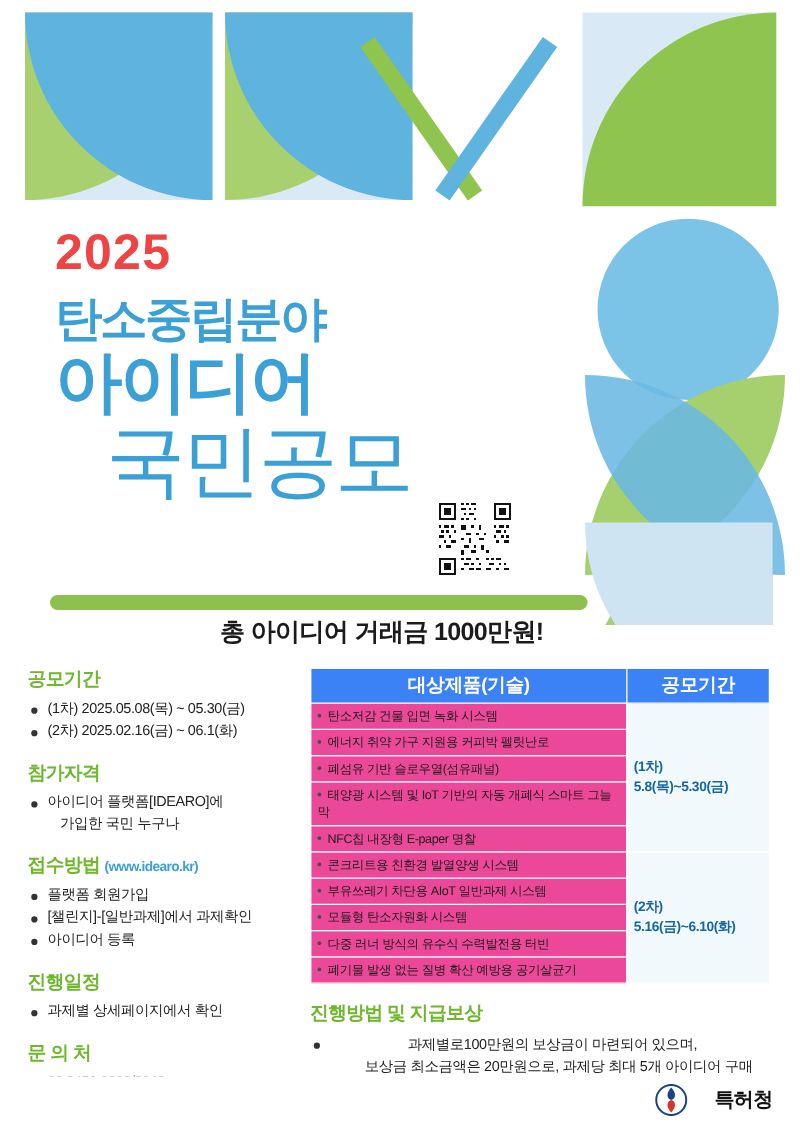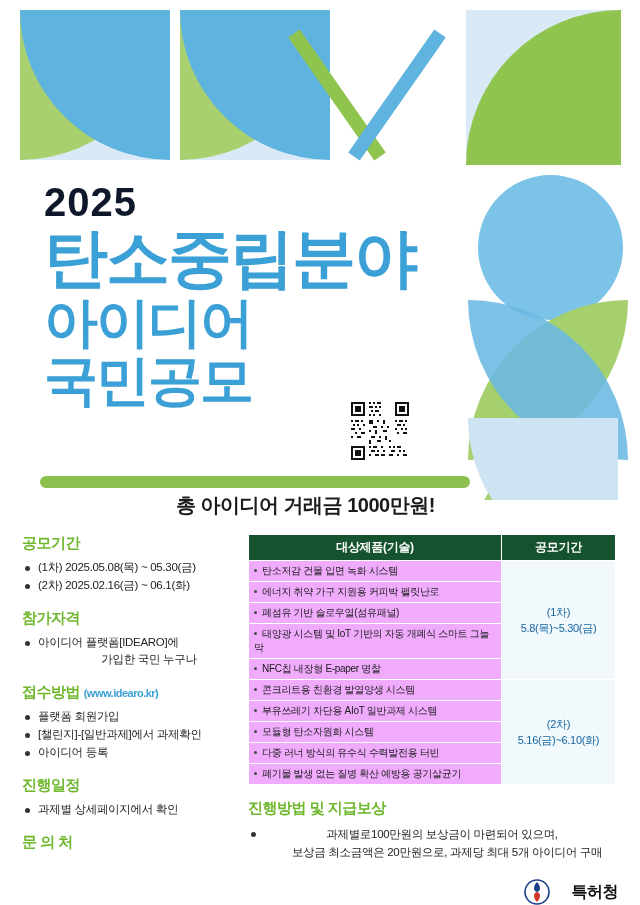--- a/index.html
+++ b/index.html
@@ -12,24 +12,24 @@
   }
   .poster{position:absolute;inset:0;background:#fff;overflow:hidden;}
 
   
   .deco{position:absolute;left:0;top:0;width:640px;height:500px;overflow:hidden;}
   .sq{position:absolute;}
   .circ{position:absolute;border-radius:50%;}
 
   
   .headline{position:absolute;left:44px;top:182px;z-index:5;}
-  .h-year{font-size:40px;font-weight:bold;color:#0f172a;letter-spacing:1px;line-height:1;}
-  .h-l1{font-size:64px;font-weight:bold;color:#3aa0d6;line-height:1.08;margin-top:2px;letter-spacing:-2px;}
+  .h-year{font-size:40px;font-weight:bold;color:#ef4444;letter-spacing:1px;line-height:1;}
+  .h-l1{font-size:38px;font-weight:bold;color:#3aa0d6;line-height:1.08;margin-top:14px;letter-spacing:-2px;}
   .h-l2{font-size:54px;font-weight:bold;color:#3aa0d6;line-height:1.08;letter-spacing:-2px;}
-  .h-l3{font-size:54px;font-weight:bold;color:#3aa0d6;line-height:1.08;letter-spacing:-2px;}
+  .h-l3{font-size:63px;font-weight:normal;color:#3aa0d6;line-height:1.08;letter-spacing:-2px;margin-left:41px;}
 
   
   .qr{position:absolute;left:348px;top:399px;width:64px;height:64px;background:#fff;padding:3px;z-index:6;}
   .qr svg{display:block;}
 
   
   .pill{position:absolute;left:40px;top:476px;width:430px;height:12px;border-radius:6px;background:#8cc04f;z-index:5;}
 
   
   .prize{position:absolute;left:176px;top:492px;font-size:20px;font-weight:bold;color:#1b1b1b;letter-spacing:-0.5px;z-index:6;}
@@ -40,43 +40,43 @@
   .sec-title .sub{color:#3aa0d6;font-size:11px;font-weight:bold;text-align:center;}
   .bullets{margin:0 0 14px 0;padding:0;list-style:none;}
   .bullets li{position:relative;padding-left:16px;font-size:11.5px;color:#222;line-height:1.55;letter-spacing:-0.3px;}
   .bullets li:before{content:"";position:absolute;left:3px;top:7px;width:5px;height:5px;border-radius:50%;background:#333;}
   .bullets li.cont:before{display:none;}
 
   
   .rightcol{position:absolute;left:248px;top:534px;width:372px;z-index:6;}
   table.tasks{border-collapse:collapse;width:368px;font-size:10px;color:#1a1a1a;}
   table.tasks th{
-    background:#14532d;color:#fff;font-weight:bold;font-size:12px;
+    background:#3b82f6;color:#fff;font-weight:bold;font-size:15px;
     border:1px solid #ffffff;padding:4px 2px;text-align:center;letter-spacing:-0.3px;
   }
   table.tasks td{
     border:1px solid #ffffff;padding:3px 5px;letter-spacing:-0.3px;
-    background:#f0abfc;
+    background:#ec4899;
   }
   table.tasks td.item{text-align:left;}
   table.tasks td.period{
-    background:#f2f9fd;text-align:center;color:#1766a0;font-weight:normal;font-size:11px;line-height:1.5;
+    background:#f2f9fd;color:#1766a0;font-weight:bold;font-size:11px;line-height:1.5;
   }
   .dot-s{display:inline-block;width:3px;height:3px;background:#4a4a4a;border-radius:50%;vertical-align:middle;margin-right:5px;margin-bottom:2px;}
 
   .pay-title{color:#6fb72e;font-size:15px;font-weight:bold;margin:14px 0 7px 0;letter-spacing:-0.5px;}
   .pay-list{margin:0;padding:0;list-style:none;}
   .pay-list li{position:relative;padding-left:16px;font-size:11.5px;color:#222;line-height:1.6;letter-spacing:-0.3px;text-align:center;}
   .pay-list li:before{content:"";position:absolute;left:3px;top:7px;width:5px;height:5px;border-radius:50%;background:#333;}
   .pay-list li.cont:before{display:none;}
   .note{font-size:9.5px;color:#666;margin-top:9px;letter-spacing:-0.3px;}
 
   
   .footer{position:absolute;left:0;bottom:0;width:640px;height:44px;background:#fff;z-index:7;}
-  .logo{position:absolute;right:22px;top:18px;display:flex;align-items:center;gap:22px;}
+  .logo{position:absolute;right:22px;top:6px;display:flex;align-items:center;gap:22px;}
   .logo-mark{width:26px;height:26px;position:relative;}
   .logo-text{font-size:16px;font-weight:bold;color:#111;letter-spacing:-0.5px;}
 </style>
 </head>
 <body>
 
 <div class="poster">
 
   <div class="deco">
 
@@ -204,21 +204,21 @@
       <ul class="bullets">
         <li>(1차) 2025.05.08(목) ~ 05.30(금)</li>
         <li>(2차) 2025.02.16(금) ~ 06.1(화)</li>
       </ul>
     </div>
 
     <div>
       <div class="sec-title">참가자격</div>
       <ul class="bullets">
         <li>아이디어 플랫폼[IDEARO]에</li>
-        <li class="cont" style="padding-left:26px;text-align:center;">가입한 국민 누구나</li>
+        <li class="cont" style="padding-left:26px;">가입한 국민 누구나</li>
       </ul>
     </div>
 
     <div>
       <div class="sec-title">
         <span>접수방법</span>
         <span class="sub">(www.idearo.kr)</span>
       </div>
       <ul class="bullets">
         <li>플랫폼 회원가입</li>

